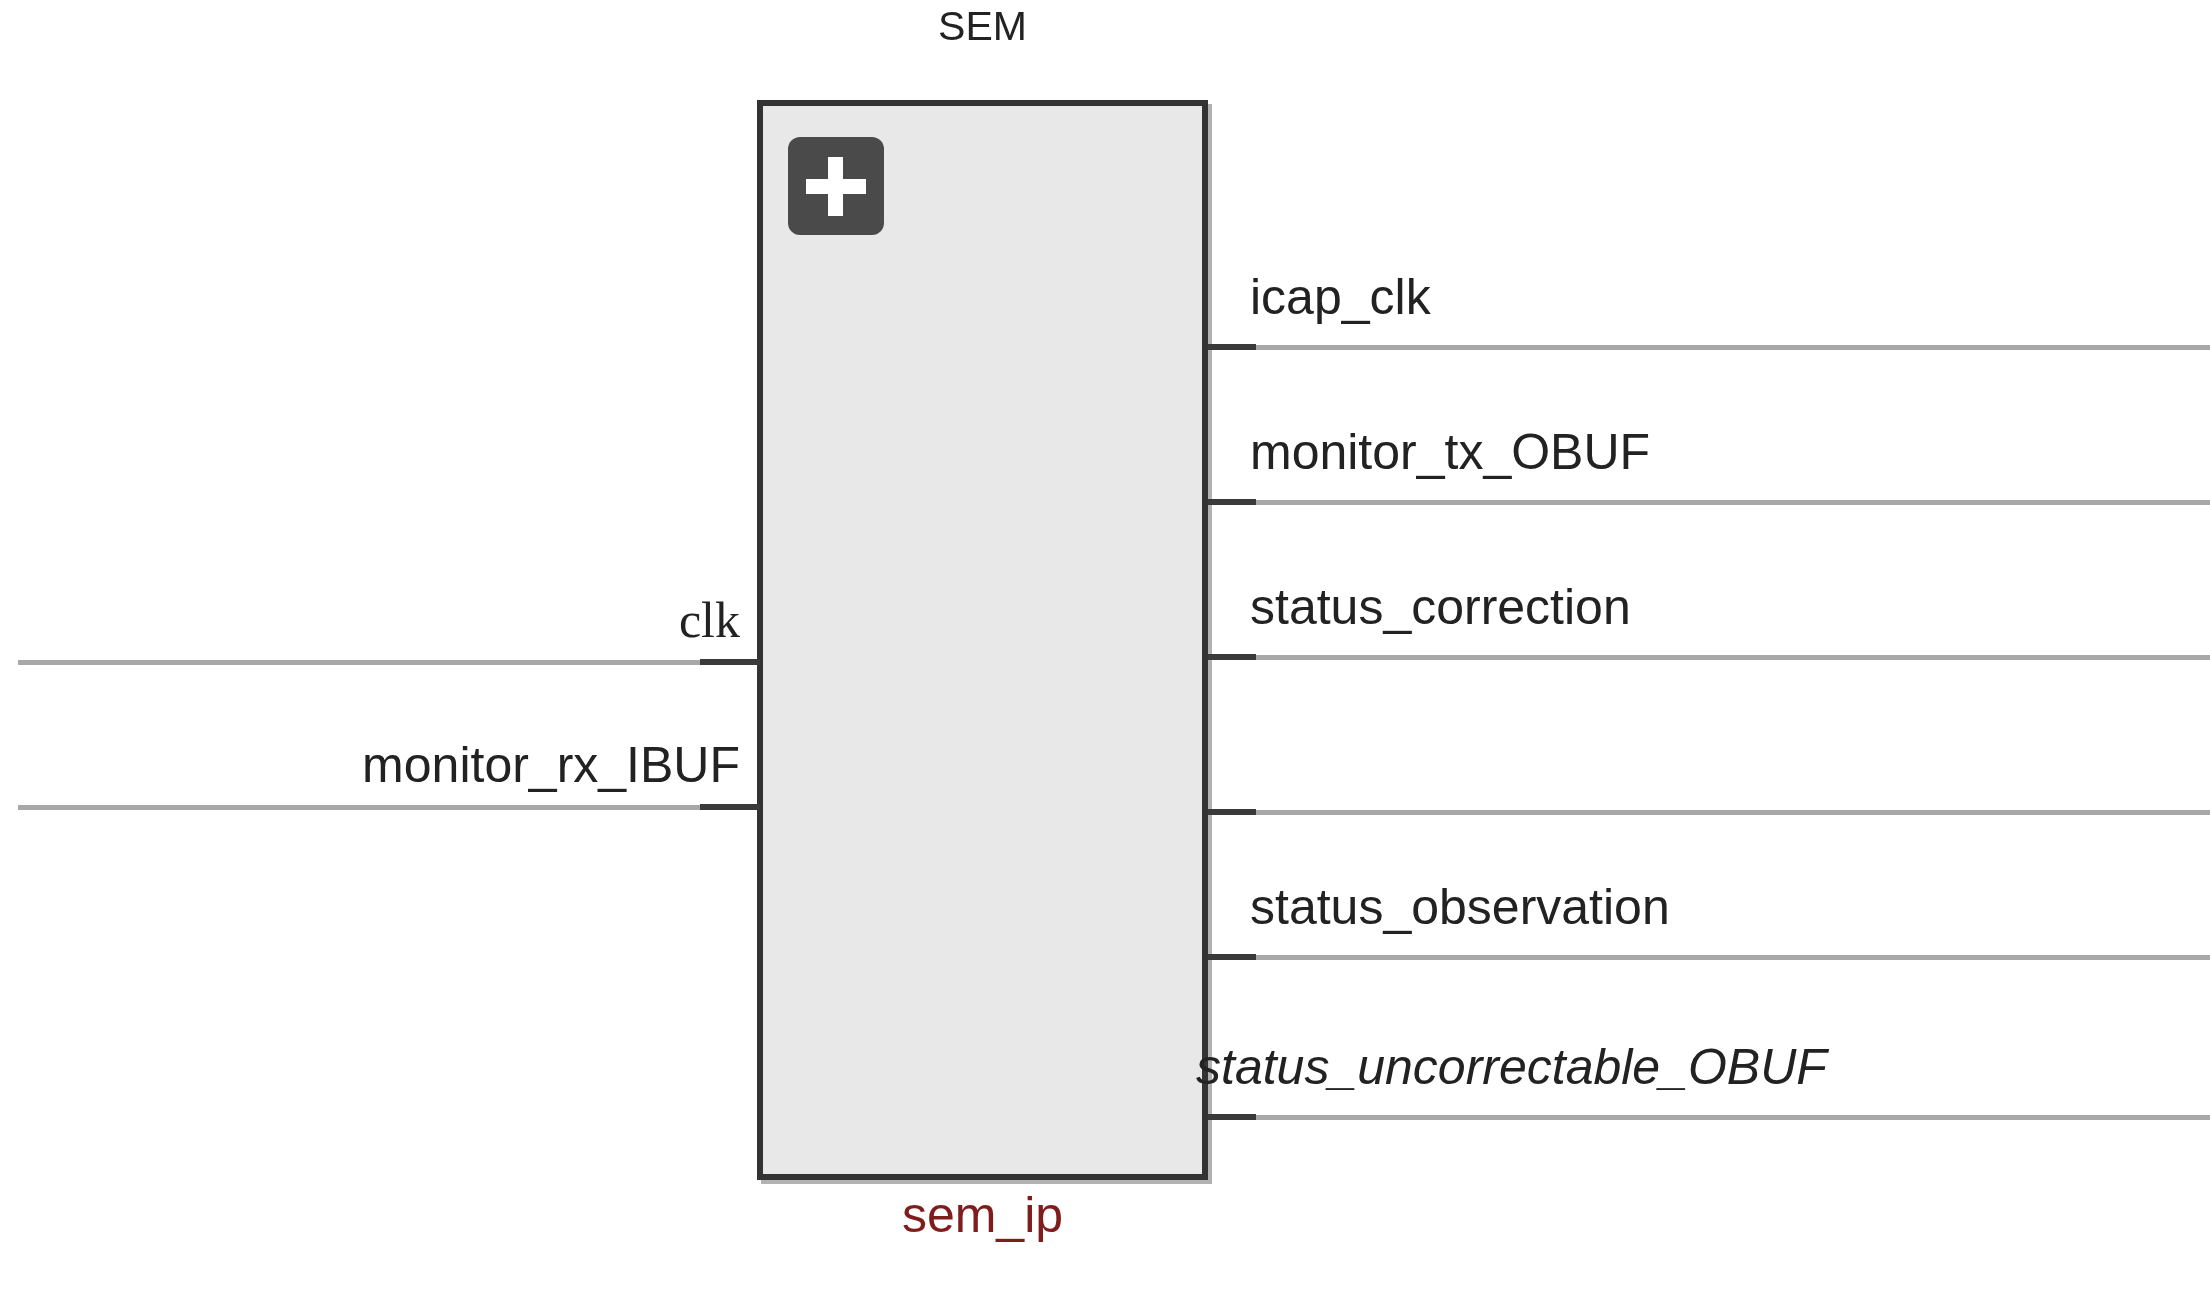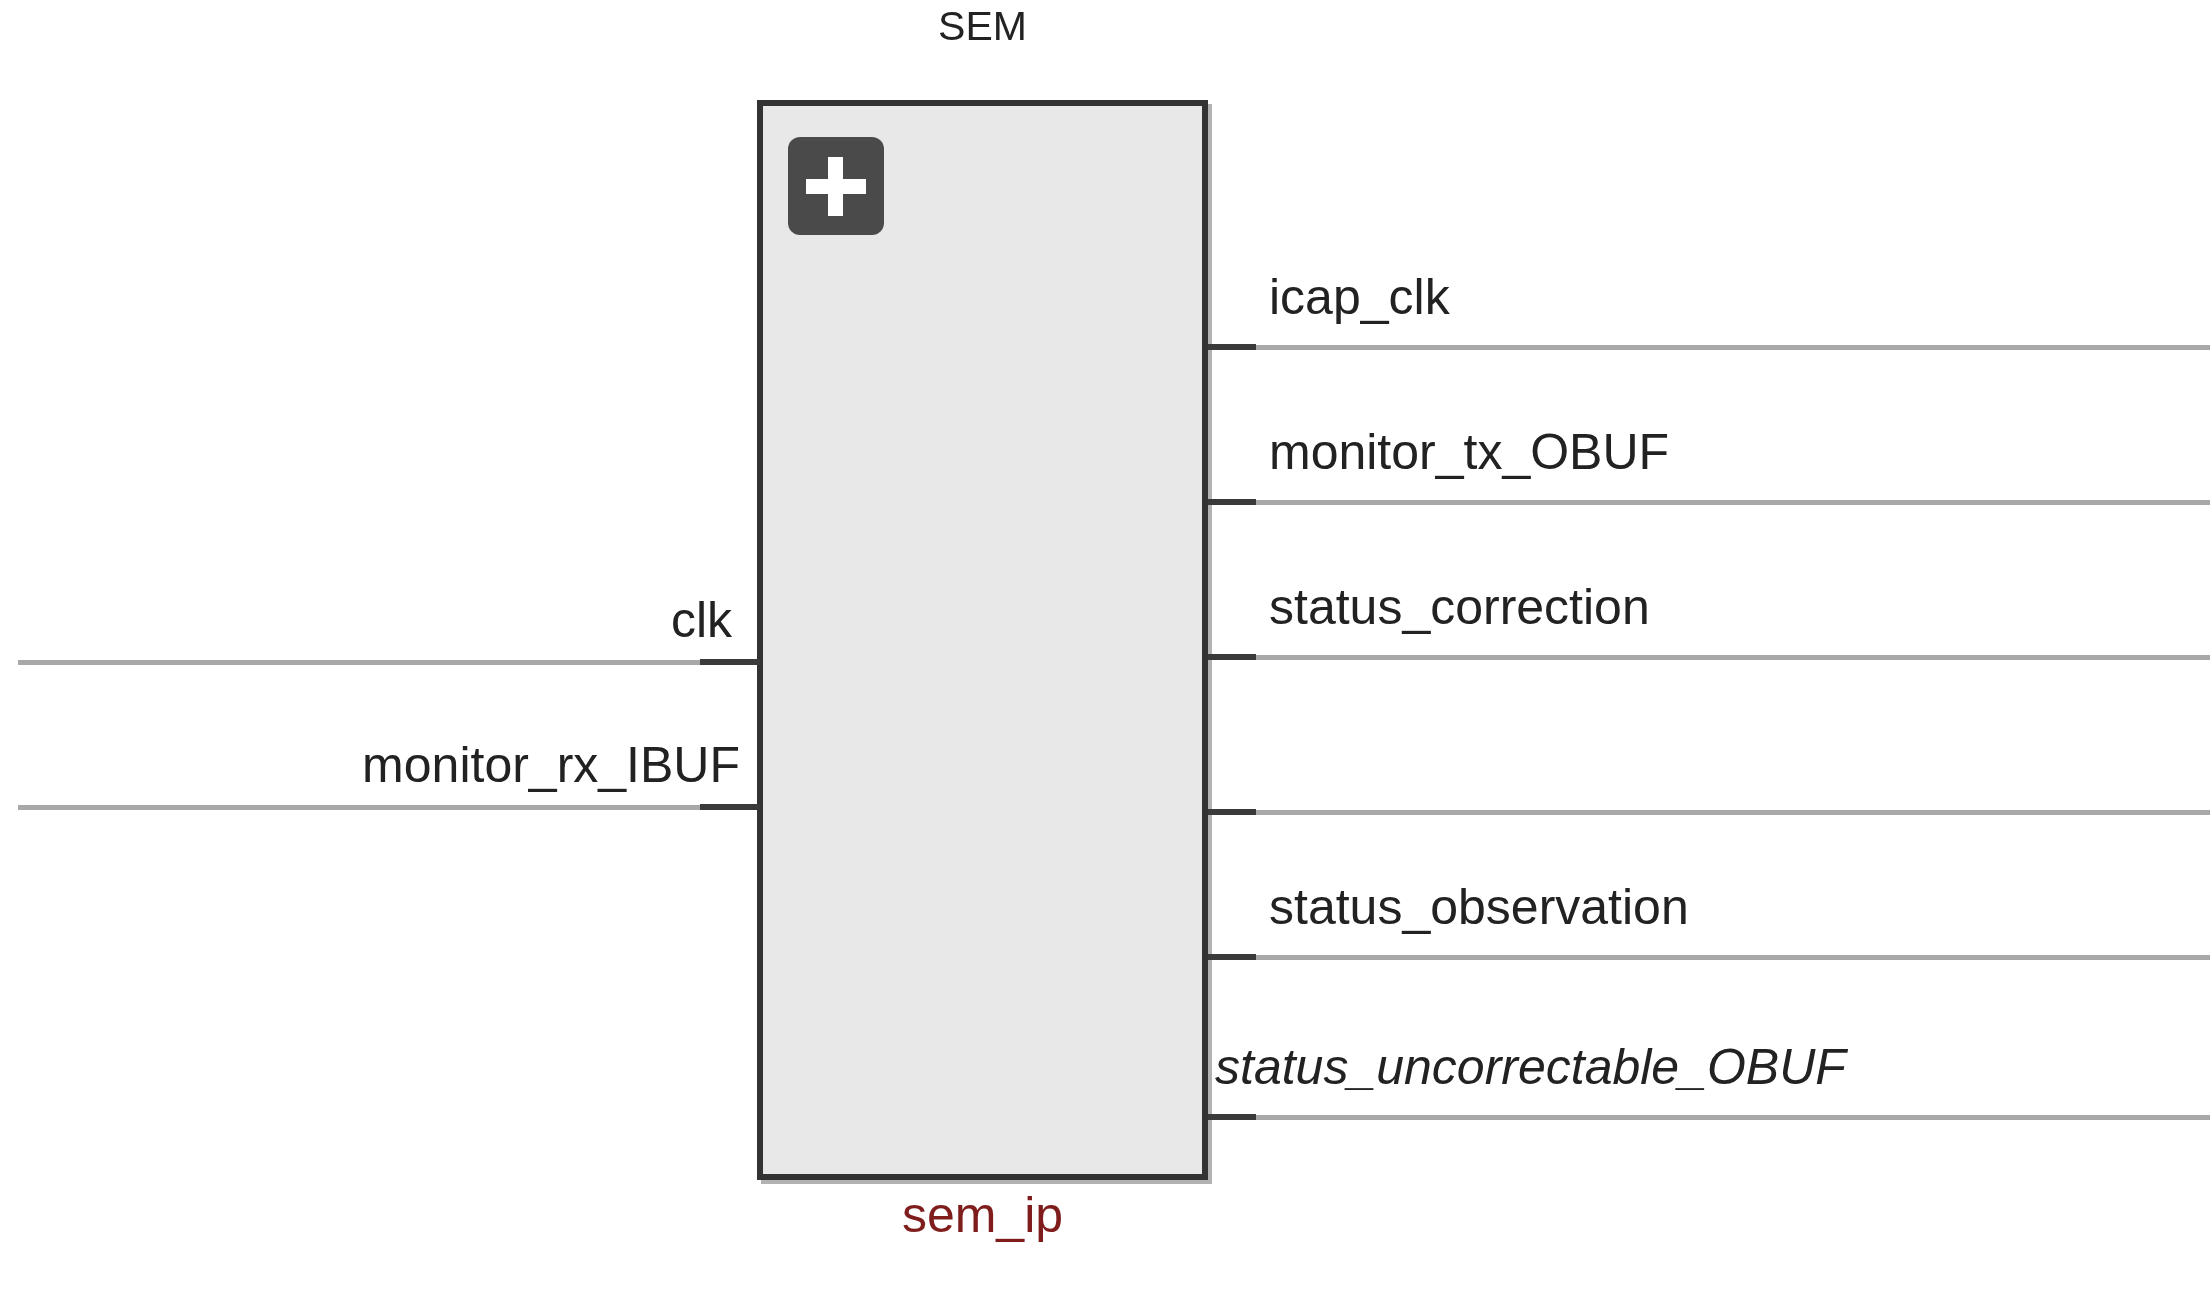--- a/index.html
+++ b/index.html
@@ -102,21 +102,20 @@
   
   .port-label {
     position: absolute;
     font-size: 50px;
     color: #222222;
     line-height: 1;
     white-space: nowrap;
   }
   .port-label.right {
     text-align: center;
-    margin-left: 19px;
   }
   .port-label.left {
     text-align: right;
   }
 </style>
 </head>
 <body>
 
 <div id="schematic">
 
@@ -126,21 +125,21 @@
 
   <div class="expand-button">
     <span class="plus-h"></span>
     <span class="plus-v"></span>
   </div>
 
   <div class="block-subtitle">sem_ip</div>
 
   <div class="wire" style="left:18px; top:660px; width:722px;"></div>
   <div class="wire-stub" style="left:700px; top:659px; width:60px;"></div>
-  <div class="port-label left" style="left:232px; top:595px; width:500px;">clk</div>
+  <div class="port-label left" style="left:240px; top:595px; width:500px;font-family:Liberation Serif, serif;">clk</div>
 
   <div class="wire" style="left:18px; top:805px; width:722px;"></div>
   <div class="wire-stub" style="left:700px; top:804px; width:60px;"></div>
   <div class="port-label left" style="left:140px; top:740px; width:600px;">monitor_rx_IBUF</div>
 
   <div class="wire" style="left:1208px; top:345px; width:1002px;"></div>
   <div class="wire-stub" style="left:1208px; top:344px; width:48px;"></div>
   <div class="port-label right" style="left:1250px; top:272px;">icap_clk</div>
 
   <div class="wire" style="left:1208px; top:500px; width:1002px;"></div>

